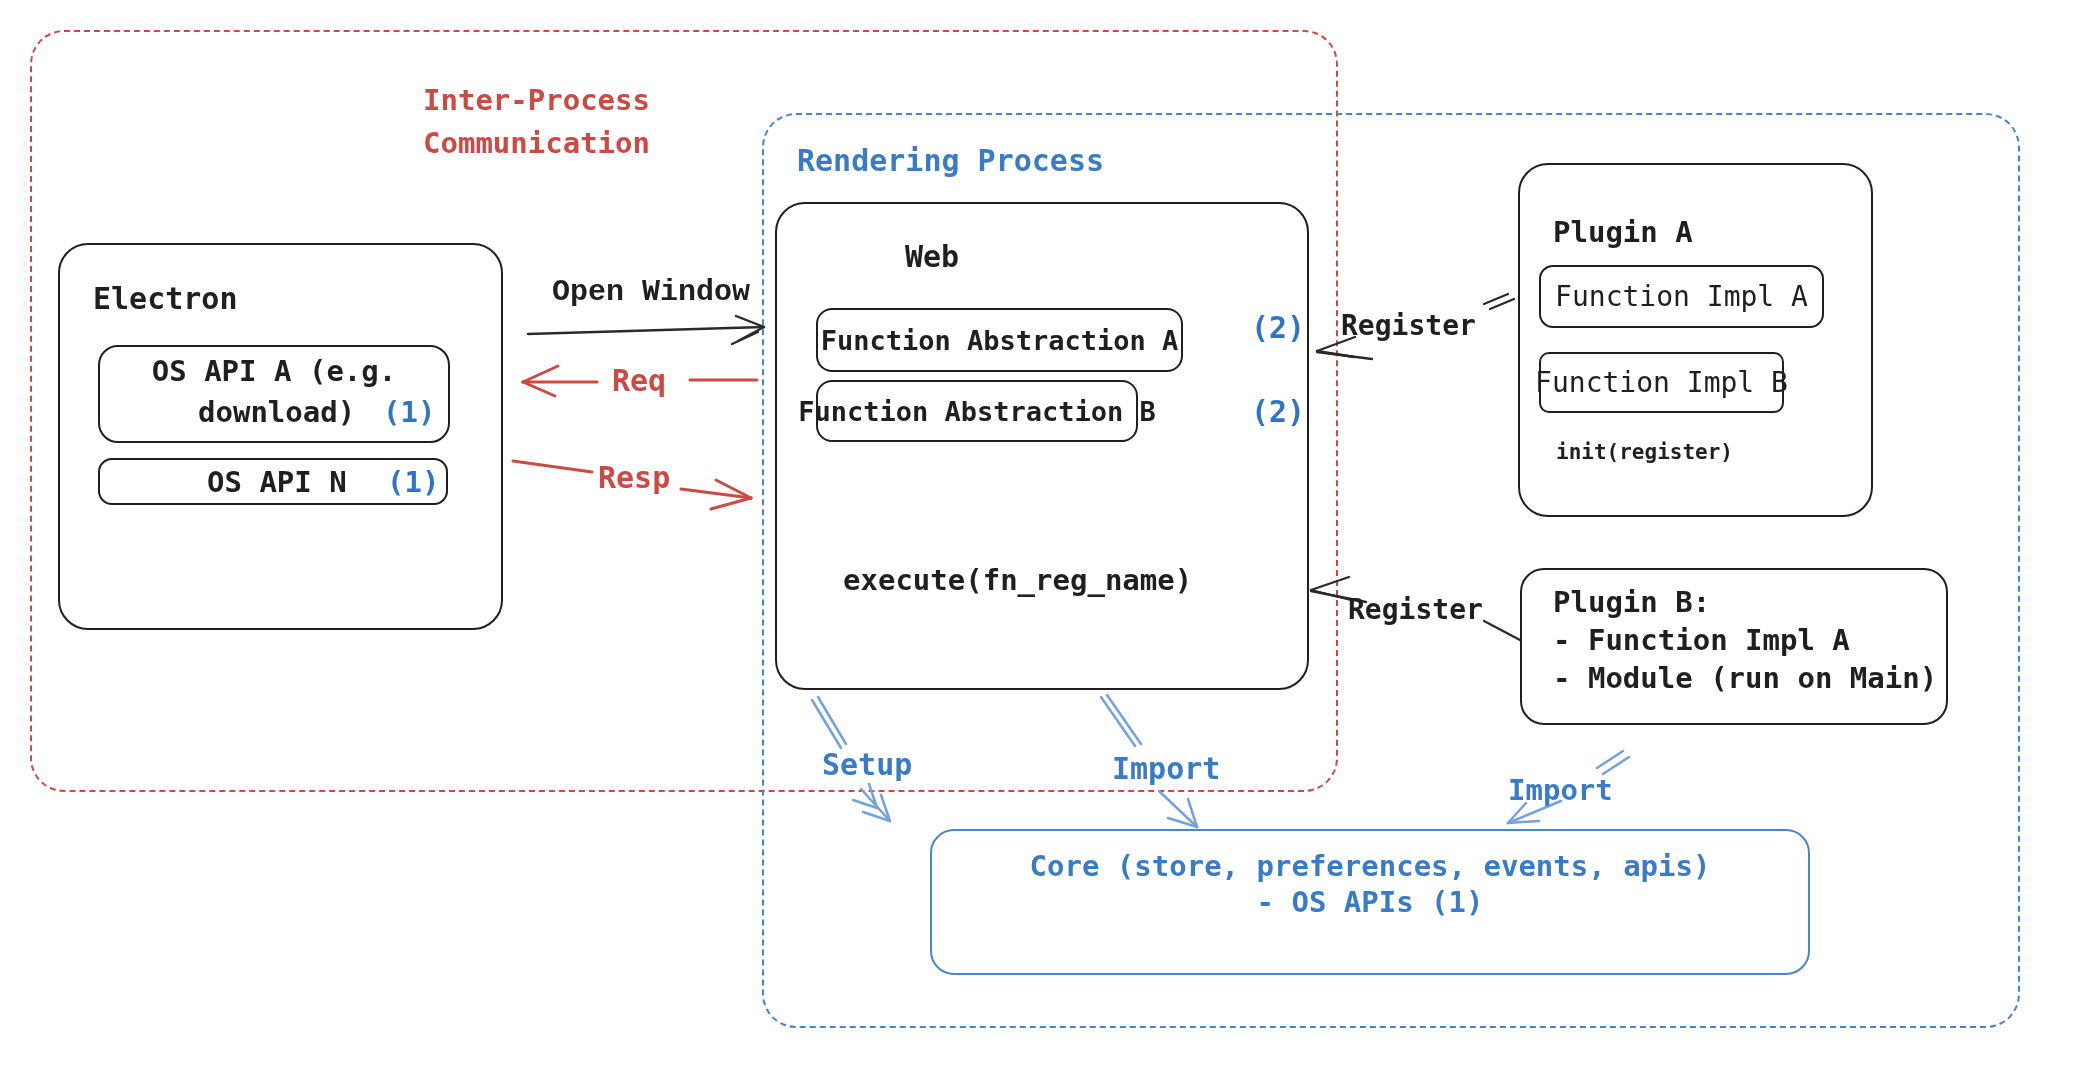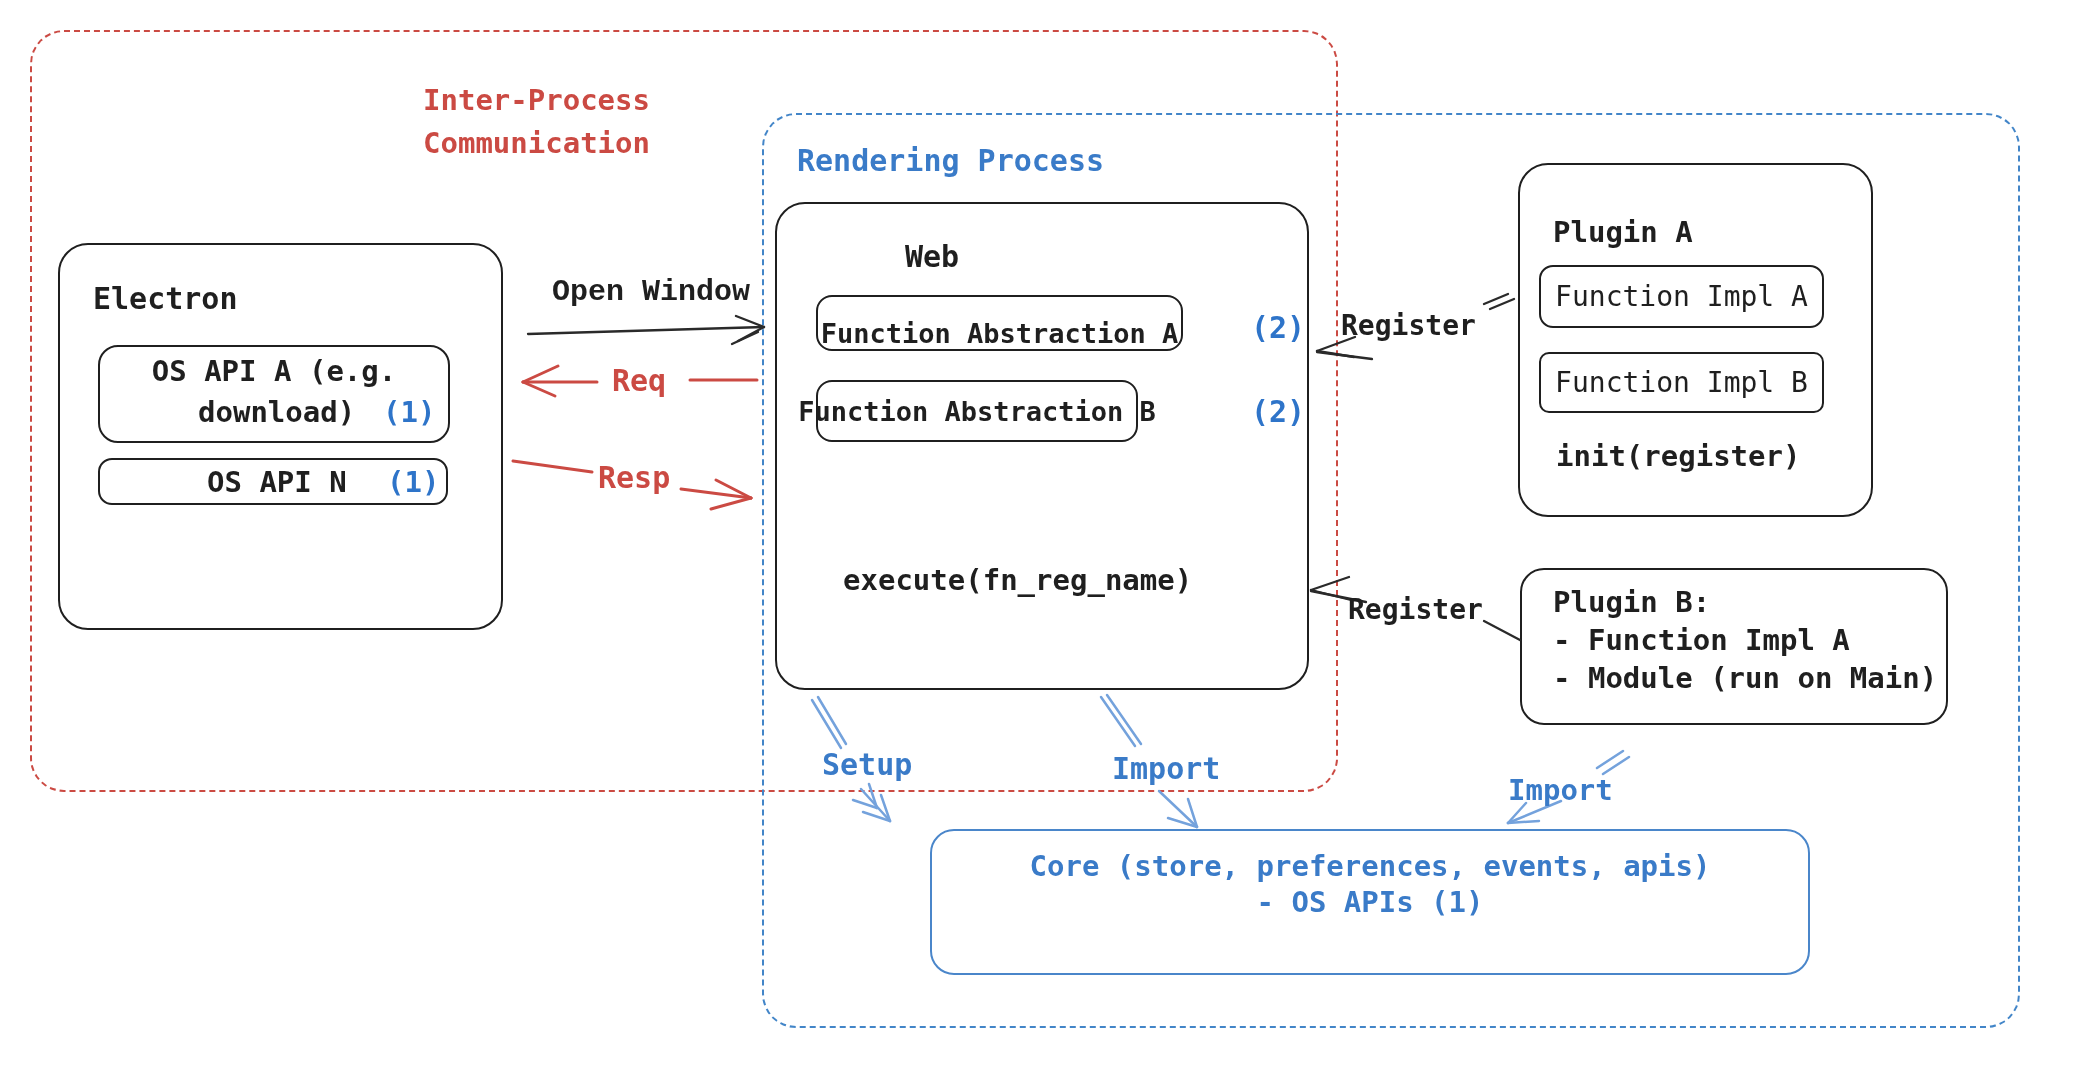--- a/index.html
+++ b/index.html
@@ -46,43 +46,43 @@
   <div class="t" style="left:198px;top:396px;">download)</div>
   <div class="t lblue" style="left:383px;top:396px;">(1)</div>
 
   <div class="subbox" style="left:98px;top:458px;width:350px;height:47px;border-radius:14px;"></div>
   <div class="t" style="left:207px;top:466px;">OS API N</div>
   <div class="t lblue" style="left:387px;top:466px;">(1)</div>
 
   <div class="box" style="left:775px;top:202px;width:534px;height:488px;border-radius:30px;"></div>
   <div class="t" style="left:905px;top:240px;font-size:30px;">Web</div>
 
-  <div class="subbox" style="left:816px;top:295px;width:367px;height:56px;align-items:flex-end;">
+  <div class="subbox" style="left:816px;top:308px;width:367px;height:64px;">
     <span class="fa-label">Function Abstraction A</span>
   </div>
   <div class="t lblue" style="left:1251px;top:311px;font-size:30px;">(2)</div>
 
   <div class="subbox" style="left:816px;top:380px;width:322px;height:62px;">
     <span class="fa-label">Function Abstraction B</span>
   </div>
   <div class="t lblue" style="left:1251px;top:395px;font-size:30px;">(2)</div>
 
 
   <div class="t" style="left:843px;top:564px;font-size:29px;">execute(fn_reg_name)</div>
 
   <div class="box" style="left:1518px;top:163px;width:355px;height:354px;border-radius:30px;"></div>
   <div class="t" style="left:1553px;top:216px;font-size:29px;">Plugin A</div>
 
   <div class="subbox" style="left:1539px;top:265px;width:285px;height:63px;border-radius:14px;">
     <span class="impl-label">Function Impl A</span>
   </div>
-  <div class="subbox" style="left:1539px;top:352px;width:285px;height:61px;border-radius:10px;">
+  <div class="subbox" style="left:1539px;top:352px;width:245px;height:61px;border-radius:10px;">
     <span class="impl-label">Function Impl B</span>
   </div>
-  <div class="t" style="left:1556px;top:440px;font-size:29px;">init(register)</div>
+  <div class="t" style="left:1556px;top:440px;font-size:21px;">init(register)</div>
 
   <div class="box" style="left:1520px;top:568px;width:428px;height:157px;border-radius:24px;"></div>
   <div class="t" style="left:1553px;top:586px;">Plugin B:</div>
   <div class="t" style="left:1553px;top:624px;">- Function Impl A</div>
   <div class="t" style="left:1553px;top:662px;">- Module (run on Main)</div>
 
   <div class="core" style="left:930px;top:829px;width:880px;height:146px;"></div>
   <div class="t blue ctr" style="left:930px;top:850px;width:880px;">Core (store, preferences, events, apis)</div>
   <div class="t blue ctr" style="left:930px;top:886px;width:880px;">- OS APIs (1)</div>
 

